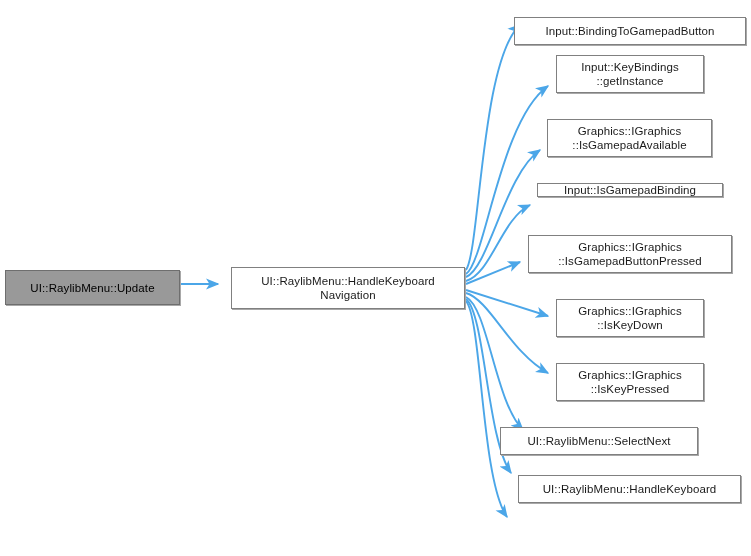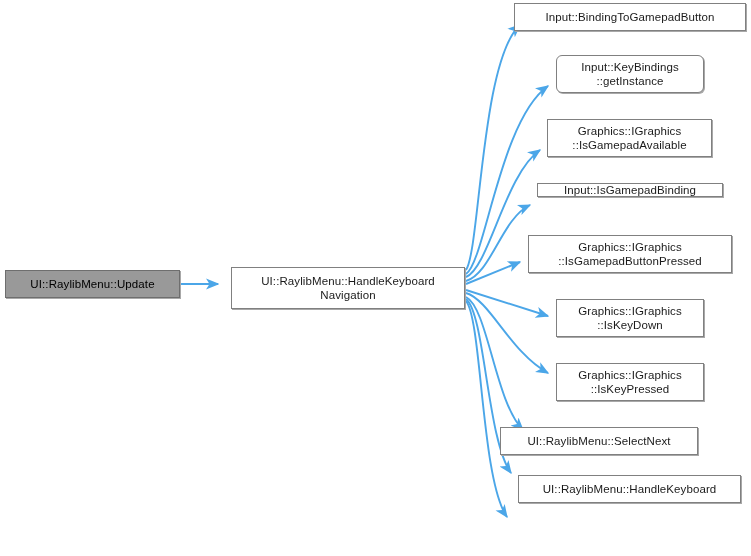--- a/index.html
+++ b/index.html
@@ -65,25 +65,25 @@
       <path d="M 466 274 C 485 262 500 120 548 86" fill="none" stroke="#4ba6e8" stroke-width="1.9" marker-end="url(#arrow)"></path>
       <path d="M 466 277 C 489 268 505 174 540 150" fill="none" stroke="#4ba6e8" stroke-width="1.9" marker-end="url(#arrow)"></path>
       <path d="M 466 281 C 491 274 502 218 530 205" fill="none" stroke="#4ba6e8" stroke-width="1.9" marker-end="url(#arrow)"></path>
       <path d="M 466 284 L 520 262" fill="none" stroke="#4ba6e8" stroke-width="1.9" marker-end="url(#arrow)"></path>
       <path d="M 466 290 L 548 316" fill="none" stroke="#4ba6e8" stroke-width="1.9" marker-end="url(#arrow)"></path>
       <path d="M 466 293 C 490 300 510 352 548 373" fill="none" stroke="#4ba6e8" stroke-width="1.9" marker-end="url(#arrow)"></path>
       <path d="M 466 297 C 488 308 495 402 523 430" fill="none" stroke="#4ba6e8" stroke-width="1.9" marker-end="url(#arrow)"></path>
       <path d="M 466 299 C 485 314 487 440 511 473" fill="none" stroke="#4ba6e8" stroke-width="1.9" marker-end="url(#arrow)"></path>
       <path d="M 466 301 C 482 320 481 480 507 517" fill="none" stroke="#4ba6e8" stroke-width="1.9" marker-end="url(#arrow)"></path>
     </svg>
-<div class="node current" style="left: 5px; top: 270px; width: 175px; height: 28px;"><div class="node-label">UI::RaylibMenu::Update</div></div>
+<div class="node current" style="left: 5px; top: 270px; width: 175px; height: 35px;"><div class="node-label">UI::RaylibMenu::Update</div></div>
     <div class="node" style="left: 231px; top: 267px; width: 234px; height: 42px;"><div class="node-label">UI::RaylibMenu::HandleKeyboard
 Navigation</div></div>
-    <div class="node" style="left: 514px; top: 3px; width: 232px; height: 28px;"><div class="node-label">Input::BindingToGamepadButton</div></div>
-    <div class="node" style="left: 556px; top: 55px; width: 148px; height: 38px; border-radius: 6px;"><div class="node-label">Input::KeyBindings
+    <div class="node" style="left: 514px; top: 17px; width: 232px; height: 28px;"><div class="node-label">Input::BindingToGamepadButton</div></div>
+    <div class="node" style="left: 556px; top: 55px; width: 148px; height: 38px;"><div class="node-label">Input::KeyBindings
 ::getInstance</div></div>
     <div class="node" style="left: 547px; top: 119px; width: 165px; height: 38px;"><div class="node-label">Graphics::IGraphics
 ::IsGamepadAvailable</div></div>
     <div class="node" style="left: 537px; top: 183px; width: 186px; height: 14px;"><div class="node-label">Input::IsGamepadBinding</div></div>
     <div class="node" style="left: 528px; top: 235px; width: 204px; height: 38px;"><div class="node-label">Graphics::IGraphics
 ::IsGamepadButtonPressed</div></div>
     <div class="node" style="left: 556px; top: 299px; width: 148px; height: 38px;"><div class="node-label">Graphics::IGraphics
 ::IsKeyDown</div></div>
     <div class="node" style="left: 556px; top: 363px; width: 148px; height: 38px;"><div class="node-label">Graphics::IGraphics
 ::IsKeyPressed</div></div>

